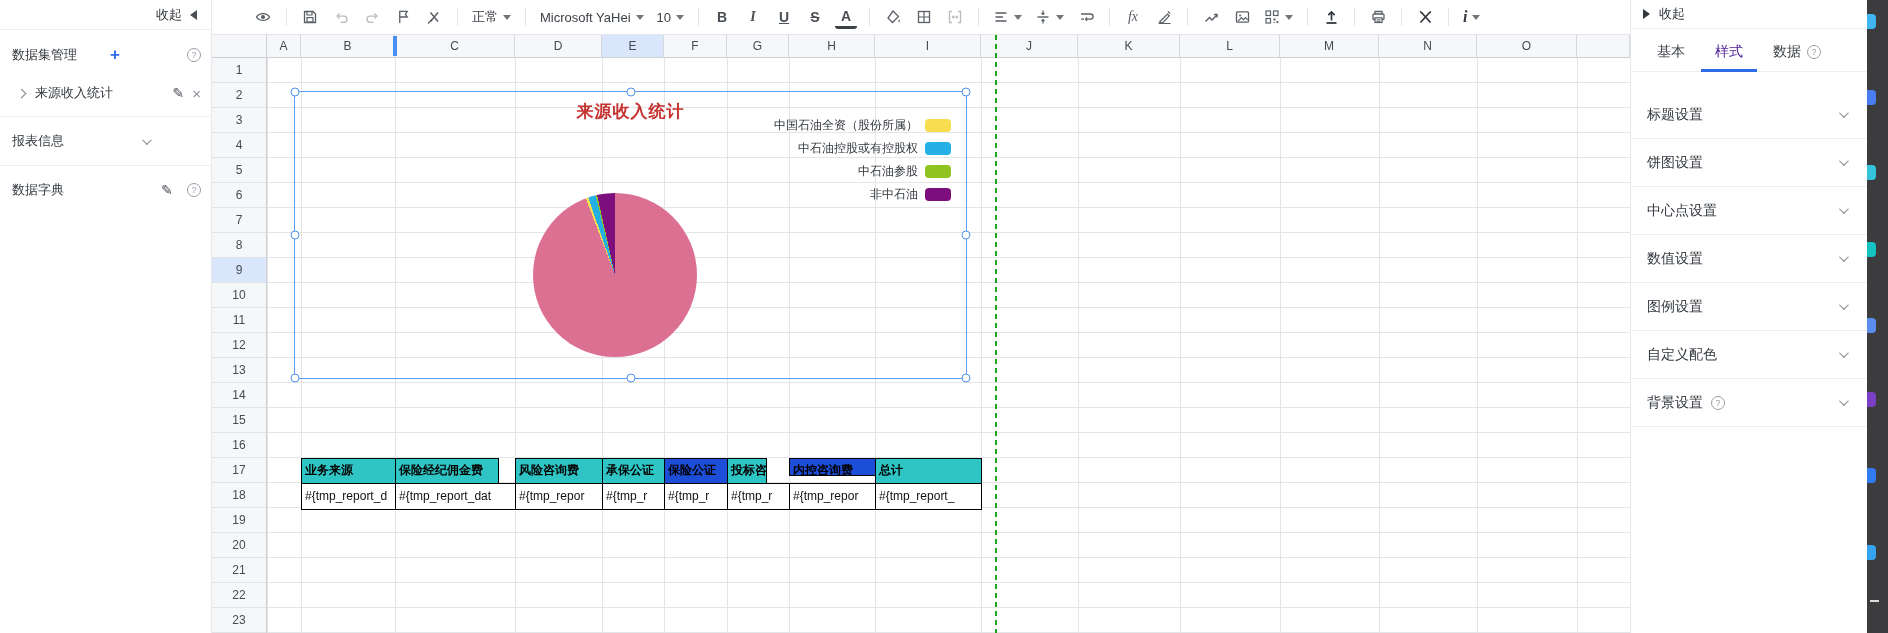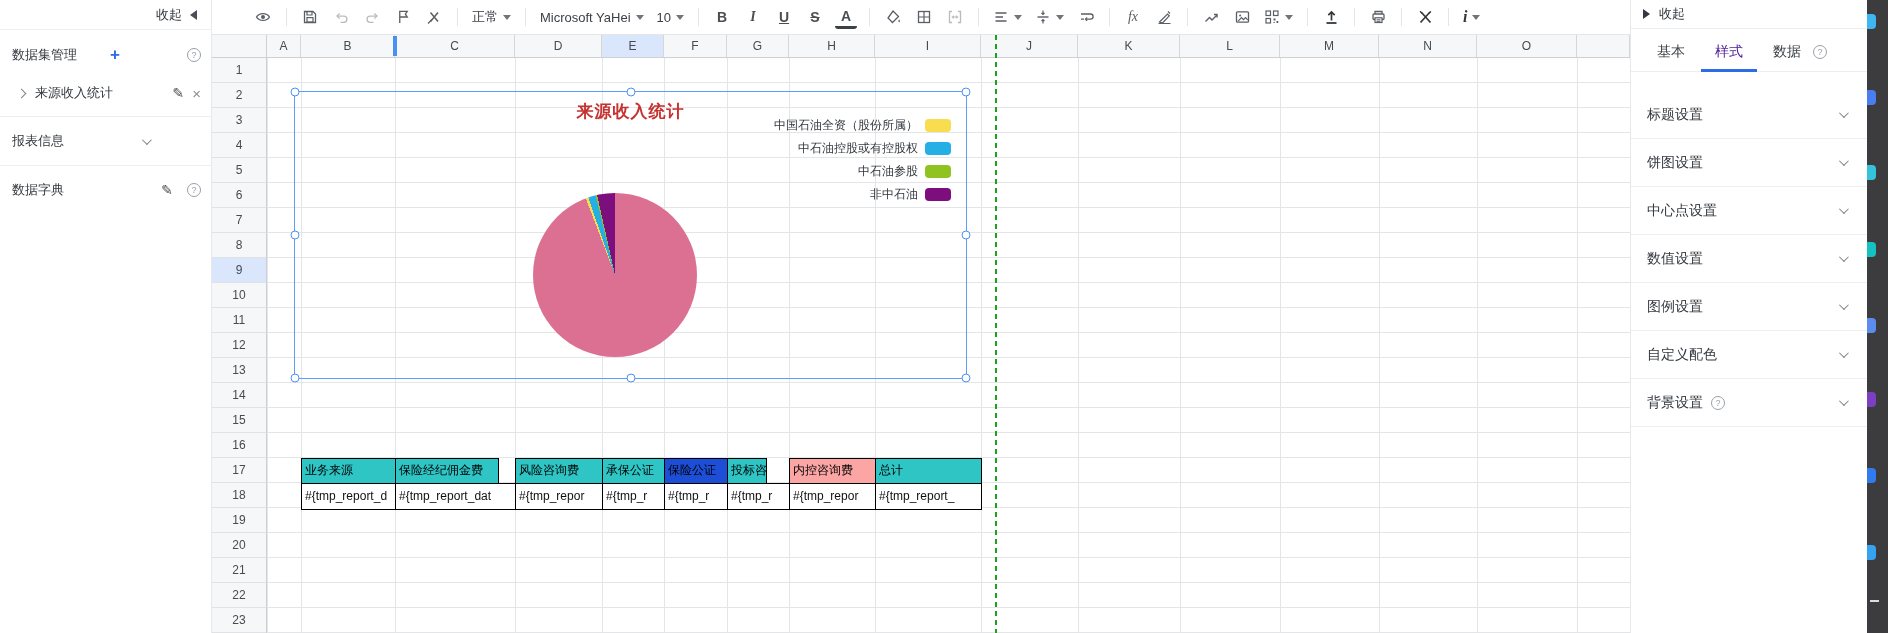--- a/index.html
+++ b/index.html
@@ -58,21 +58,21 @@
   .handle { position:absolute; width:9px; height:9px; border-radius:50%; background:#fff; border:1.5px solid #4c92f0; transform:translate(-50%,-50%); z-index:7; cursor:pointer; }
   #chart-title { position:absolute; text-align:center; font-size:17px; font-weight:bold; letter-spacing:1px; z-index:6; }
   #pie { position:absolute; border-radius:50%; z-index:6; }
   #legend { position:absolute; display:flex; flex-direction:column; z-index:6; }
   .lg-row { height:23px; display:flex; align-items:center; justify-content:flex-end; gap:7px; }
   .lg-label { font-size:12px; color:#33383e; white-space:nowrap; }
   .lg-swatch { width:26px; height:13px; border-radius:4px; }
 
   
   .t-cell { position:absolute; border:1px solid #000; font-size:12px; padding:0 3px; line-height:23px; white-space:nowrap; overflow:hidden; z-index:5; }
-  .t-head { font-weight:normal; color:#000; }
+  .t-head { font-weight:bold; color:#000; }
   .t-val { background:#fff; color:#111; line-height:24px; }
 
   #page-guide { position:absolute; top:0; height:598px; width:2px; background:repeating-linear-gradient(to bottom,#1ca21c 0 5px,transparent 5px 9px); z-index:8; }
 
   
   #right-panel { position:absolute; left:1630px; top:0; width:237px; height:633px; background:#fff; border-left:1px solid #e6e8eb; z-index:5; }
   .rp-head { position:relative; height:29px; border-bottom:1px solid #eceef1; display:flex; align-items:center; gap:9px; padding-left:12px; color:#33383e; }
   #rp-tabs { position:relative; height:43px; display:flex; align-items:flex-end; gap:30px; padding:0 0 10px 26px; border-bottom:1px solid #eceef1; }
   .rp-tab { font-size:14px; color:#3c4146; cursor:pointer; position:relative; }
   .rp-tab.active { color:#4c1d95; }
@@ -383,41 +383,41 @@
       <div class="v-line" style="left: 1068px;"></div>
       <div class="v-line" style="left: 1167px;"></div>
       <div class="v-line" style="left: 1265px;"></div>
       <div class="v-line" style="left: 1365px;"></div>
       <div class="t-cell t-head" style="left: 89px; top: 423px; width: 95px; height: 26px; background: rgb(47, 197, 197);">业务来源</div>
       <div class="t-cell t-head" style="left: 183px; top: 423px; width: 104px; height: 26px; background: rgb(47, 197, 197);">保险经纪佣金费</div>
       <div class="t-cell t-head" style="left: 303px; top: 423px; width: 88px; height: 26px; background: rgb(47, 197, 197);">风险咨询费</div>
       <div class="t-cell t-head" style="left: 390px; top: 423px; width: 63px; height: 26px; background: rgb(47, 197, 197);">承保公证</div>
       <div class="t-cell t-head" style="left: 452px; top: 423px; width: 64px; height: 26px; background: #1d4ed8;">保险公证</div>
       <div class="t-cell t-head" style="left: 515px; top: 423px; width: 40px; height: 26px; background: rgb(47, 197, 197);">投标咨询</div>
-      <div class="t-cell t-head" style="left: 577px; top: 423px; width: 87px; height: 26px; background: #fca5a5;">内控咨询费</div>
+      <div class="t-cell t-head" style="left: 577px; top: 423px; width: 87px; height: 18px; background: #1d4ed8;">内控咨询费</div>
       <div class="t-cell t-head" style="left: 663px; top: 423px; width: 107px; height: 26px; background: rgb(47, 197, 197);">总计</div>
       <div class="t-cell t-val" style="left: 89px; top: 448px; width: 95px; height: 27px;">#{tmp_report_d</div>
       <div class="t-cell t-val" style="left: 183px; top: 448px; width: 121px; height: 27px;">#{tmp_report_dat</div>
       <div class="t-cell t-val" style="left: 303px; top: 448px; width: 88px; height: 27px;">#{tmp_repor</div>
       <div class="t-cell t-val" style="left: 390px; top: 448px; width: 63px; height: 27px;">#{tmp_r</div>
       <div class="t-cell t-val" style="left: 452px; top: 448px; width: 64px; height: 27px;">#{tmp_r</div>
       <div class="t-cell t-val" style="left: 515px; top: 448px; width: 63px; height: 27px;">#{tmp_r</div>
       <div class="t-cell t-val" style="left: 577px; top: 448px; width: 87px; height: 27px;">#{tmp_repor</div>
       <div class="t-cell t-val" style="left: 663px; top: 448px; width: 107px; height: 27px;">#{tmp_report_</div>
     </div>
 
   <div id="right-panel">
     <div class="rp-head">
       <span class="tri-right"></span>
       <span>收起</span>
     </div>
     <div id="rp-tabs">
       <span class="rp-tab">基本</span>
       <span class="rp-tab active">样式</span>
-      <span class="rp-tab" style="display:flex; gap:12px; align-items:center;">
+      <span class="rp-tab" style="display:flex; gap:6px; align-items:center;">
         <span>数据</span>
         <span class="help-ic">?</span>
       </span>
     </div>
     <div id="rp-sections">
         <div class="rp-sec">
           <span class="sec-label">
             <span>标题设置</span>
           </span>
           <span class="chev down"></span>

